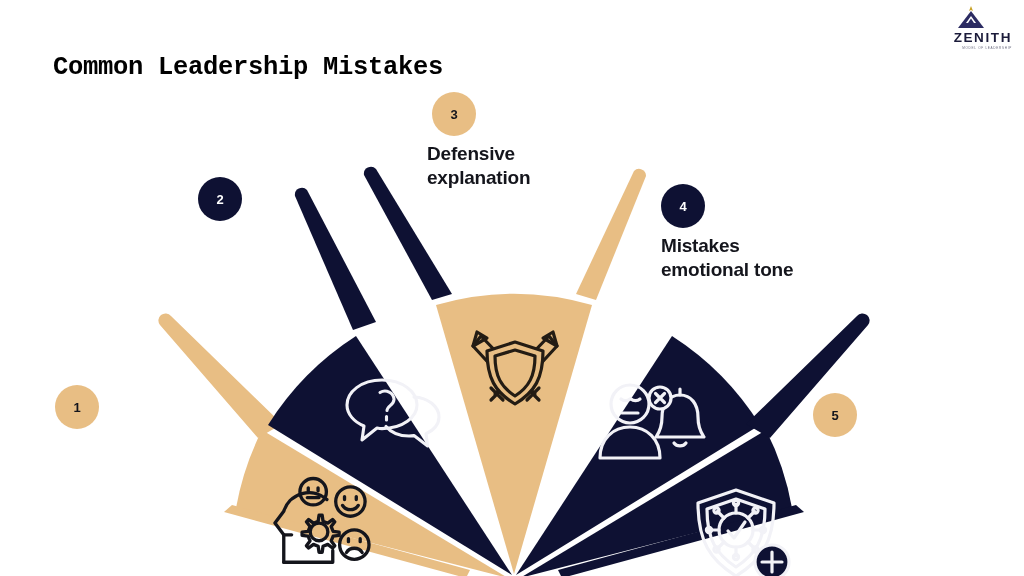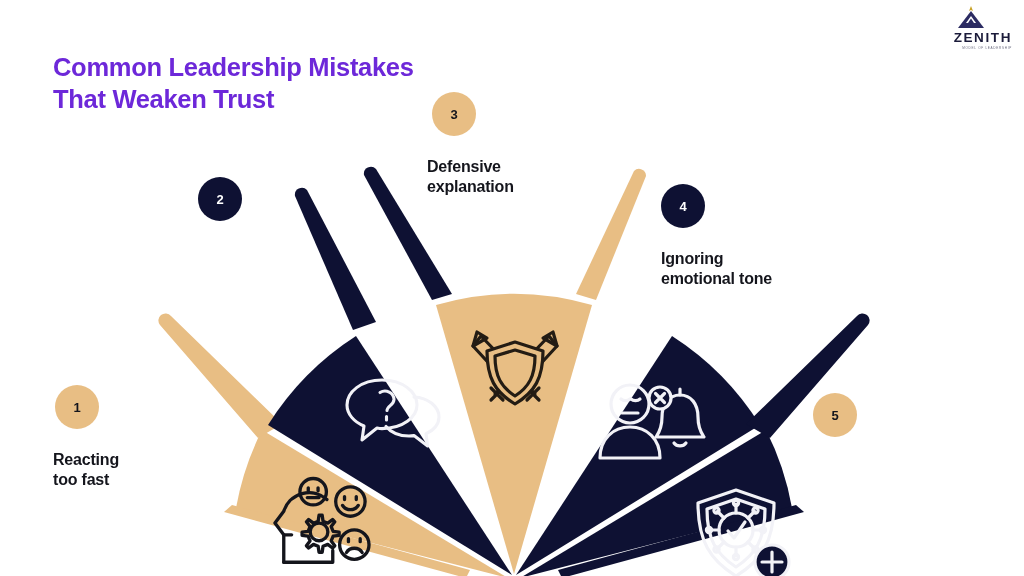--- a/index.html
+++ b/index.html
@@ -34,24 +34,25 @@
   
   .title-block {
     position: absolute;
     left: 53px;
     top: 52px;
     width: 430px;
   }
   .title-line {
     font-size: 25.5px;
     font-weight: bold;
-    color: #6d28d9;
+    color: #000000;
     letter-spacing: -0.3px;
     line-height: 1.25;
     white-space: nowrap;
+    font-family: Liberation Mono, monospace;
   }
 
   
   .logo {
     position: absolute;
     right: 12px;
     top: 4px;
     width: 82px;
     text-align: right;
   }
@@ -86,22 +87,22 @@
     align-items: center;
     justify-content: center;
     font-size: 13px;
     font-weight: bold;
     line-height: 1;
   }
   .badge.tan  { background: #e8be84; color: #14151c; }
   .badge.navy { background: #0e1133; color: #ffffff; }
 
   .callout-label {
-    margin-top: 21px;
-    font-size: 16px;
+    margin-top: 6px;
+    font-size: 19px;
     font-weight: bold;
     color: #14151c;
     line-height: 1.25;
     letter-spacing: -0.2px;
     white-space: pre-line;
   }
 
   
   #callout-1 { left: 53px;  top: 385px; }
   #callout-2 { left: 198px; top: 177px; }
@@ -273,53 +274,50 @@
 
         <circle cx="80" cy="76" r="17" fill="#0e1133"></circle>
         <path d="M 80 66 l 0 20 M 70 76 l 20 0"></path>
       </g>
 
     </g>
   </svg>
 
   <div class="title-block">
     <div class="title-line">Common Leadership Mistakes</div>
-    <div class="title-line">That Weaken Trust</div>
   </div>
 
   <div class="logo">
     <svg class="logo-mark" width="40" height="26" viewBox="0 0 40 26">
       <path d="M20 2 L18 7 L20 6 L22 7 Z" fill="#c9a227"></path>
       <path d="M20 7 L33 24 L7 24 Z" fill="#2b2b62"></path>
       <path d="M20 12 L25 19 L15 19 Z" fill="#ffffff"></path>
       <path d="M20 14.5 L23 19 L17 19 Z" fill="#2b2b62"></path>
     </svg>
     <div class="logo-word">ZENITH</div>
     <div class="logo-sub">MODEL OF LEADERSHIP</div>
   </div>
 
   <div class="callout" id="callout-1">
     <div class="badge tan">1</div>
-    <div class="callout-label">Reacting
-too fast</div>
   </div>
 
   <div class="callout" id="callout-2">
     <div class="badge navy">2</div>
   </div>
 
   <div class="callout" id="callout-3">
     <div class="badge tan">3</div>
     <div class="callout-label">Defensive
 explanation</div>
   </div>
 
   <div class="callout" id="callout-4">
     <div class="badge navy">4</div>
-    <div class="callout-label">Ignoring
+    <div class="callout-label">Mistakes
 emotional tone</div>
   </div>
 
   <div class="callout" id="callout-5">
     <div class="badge tan">5</div>
   </div>
 
 </div>
 
 </body></html>

